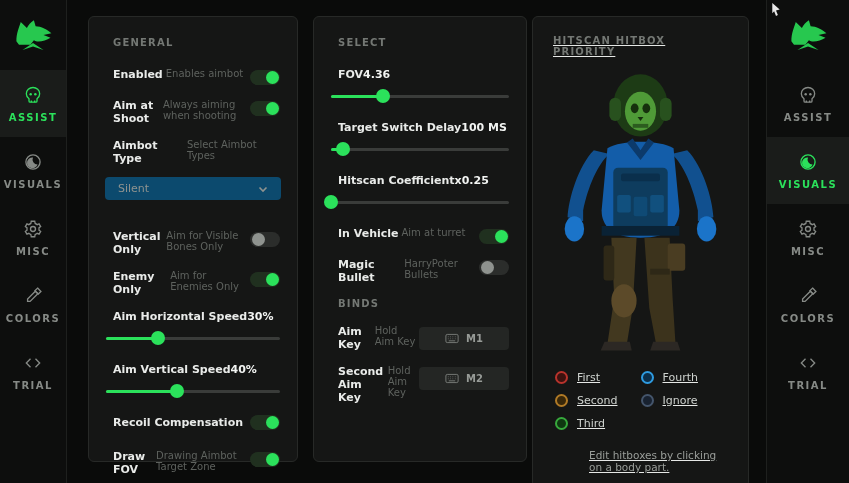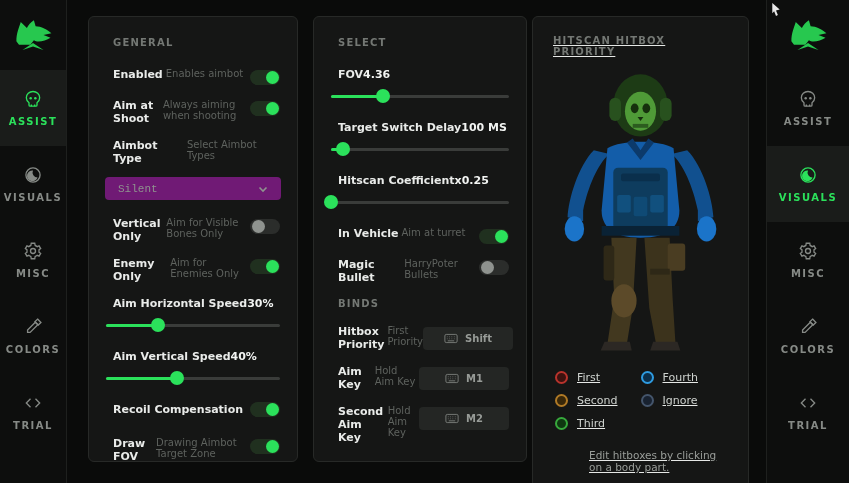--- a/index.html
+++ b/index.html
@@ -10,21 +10,21 @@
     color:#e6e8e6;
     position:relative;
     --accent:#2be15b;
   }
   
   .sidebar { position:absolute; top:0; bottom:0; background:#0d0e0d; display:flex; flex-direction:column; }
   .sidebar.left  { left:0;  width:67px; border-right:1px solid #1e201e; }
   .sidebar.right { right:0; width:83px; border-left:1px solid #1e201e; }
   .logo-box { height:70px; display:flex; align-items:center; justify-content:center; }
   .logo-box svg { width:42px; height:36px; fill:#27c84f; }
-  .nav-item { height:76px; display:flex; flex-direction:column; align-items:center; justify-content:center; gap:7px; color:#868a86; cursor:pointer; }
+  .nav-item { height:67px; display:flex; flex-direction:column; align-items:center; justify-content:center; gap:7px; color:#868a86; cursor:pointer; }
   .nav-item.active { background:#1a1c1a; color:var(--accent); }
   .nav-item svg { width:20px; height:20px; stroke:currentColor; fill:none; stroke-width:1.6; }
   .nav-label { font-size:10px; font-weight:bold; letter-spacing:1.5px; }
   
   .panel { position:absolute; top:16px; background:#151615; border:1px solid #272927; border-radius:6px; padding:20px 15px 14px 15px; }
   #panel-general { left:88px;  width:210px; height:446px; }
   #panel-select  { left:313px; width:214px; height:446px; }
   #panel-hitbox  { left:532px; width:217px; height:472px; padding:18px 20px;text-decoration:underline; }
   .panel-title { font-size:10px; font-weight:bold; letter-spacing:1.2px; color:#747874; margin:0 9px 20px 9px; }
   
@@ -33,21 +33,21 @@
   .lbl { font-size:11px; font-weight:bold; color:#e9ebe9; }
   .sub { font-size:10px; color:#5e625e; }
   
   .toggle { width:30px; height:15px; border-radius:8px; position:relative; flex-shrink:0; margin-top:2px; cursor:pointer; }
   .toggle.on  { background:#20301f; }
   .toggle.off { background:#2b2d2b; }
   .tknob { position:absolute; top:1px; width:13px; height:13px; border-radius:50%; }
   .toggle.on  .tknob { right:1px; background:#2be15b; }
   .toggle.off .tknob { left:2px;  background:#8f938f; }
   
-  .dropdown { height:23px; background:#701a75; border-radius:4px; margin:2px 1px 17px 1px; display:flex; align-items:center; padding:0 12px 0 13px; cursor:pointer;font-family:Liberation Mono, monospace; }
+  .dropdown { height:23px; background:#0c4a6e; border-radius:4px; margin:2px 1px 30px 1px; display:flex; align-items:center; padding:0 12px 0 13px; cursor:pointer; }
   .dropdown .dlabel { font-size:11px; color:#8f938f; }
   .dropdown svg { margin-left:auto; width:12px; height:12px; stroke:#8f938f; fill:none; stroke-width:1.6; }
   
   .slider-head { display:flex; justify-content:flex-start; padding:0 2px 0 9px; margin-bottom:8px; }
   .slider-val { font-size:11px; font-weight:bold; color:#f2f4f2; }
   .slider { position:relative; height:14px; margin:0 2px 18px 2px; cursor:pointer; }
   .track { position:absolute; top:6px; left:0; right:0; height:3px; border-radius:2px; background:#3a3c3a; }
   .fill  { position:absolute; top:6px; left:0; height:3px; border-radius:2px; background:var(--accent); }
   .knob  { position:absolute; top:0; width:14px; height:14px; border-radius:50%; background:var(--accent); transform:translateX(-50%); }
   
@@ -255,33 +255,20 @@
       <span class="lbl">Magic Bullet</span>
       <span class="sub">HarryPoter Bullets</span>
     </div>
     <div class="toggle off">
         <div class="tknob"></div>
       </div>
   </div>
 
   <div class="panel-title" style="margin-top:4px;margin-bottom:16px;">BINDS</div>
 
-  <div class="row">
-    <div class="texts">
-      <span class="lbl">Hitbox Priority</span>
-      <span class="sub">First Priority</span>
-    </div>
-    <div class="bind-btn">
-      <svg viewBox="0 0 24 18">
-          <rect x="1.5" y="2" width="21" height="14" rx="2.5"></rect>
-          <path d="M5 6h1M9 6h1M13 6h1M17 6h1M5 9.5h1M9 9.5h1M13 9.5h1M17 9.5h1M6.5 13h11"></path>
-        </svg>
-      <span>Shift</span>
-    </div>
-  </div>
 
   <div class="row">
     <div class="texts">
       <span class="lbl">Aim Key</span>
       <span class="sub">Hold Aim Key</span>
     </div>
     <div class="bind-btn">
       <svg viewBox="0 0 24 18">
           <rect x="1.5" y="2" width="21" height="14" rx="2.5"></rect>
           <path d="M5 6h1M9 6h1M13 6h1M17 6h1M5 9.5h1M9 9.5h1M13 9.5h1M17 9.5h1M6.5 13h11"></path>

